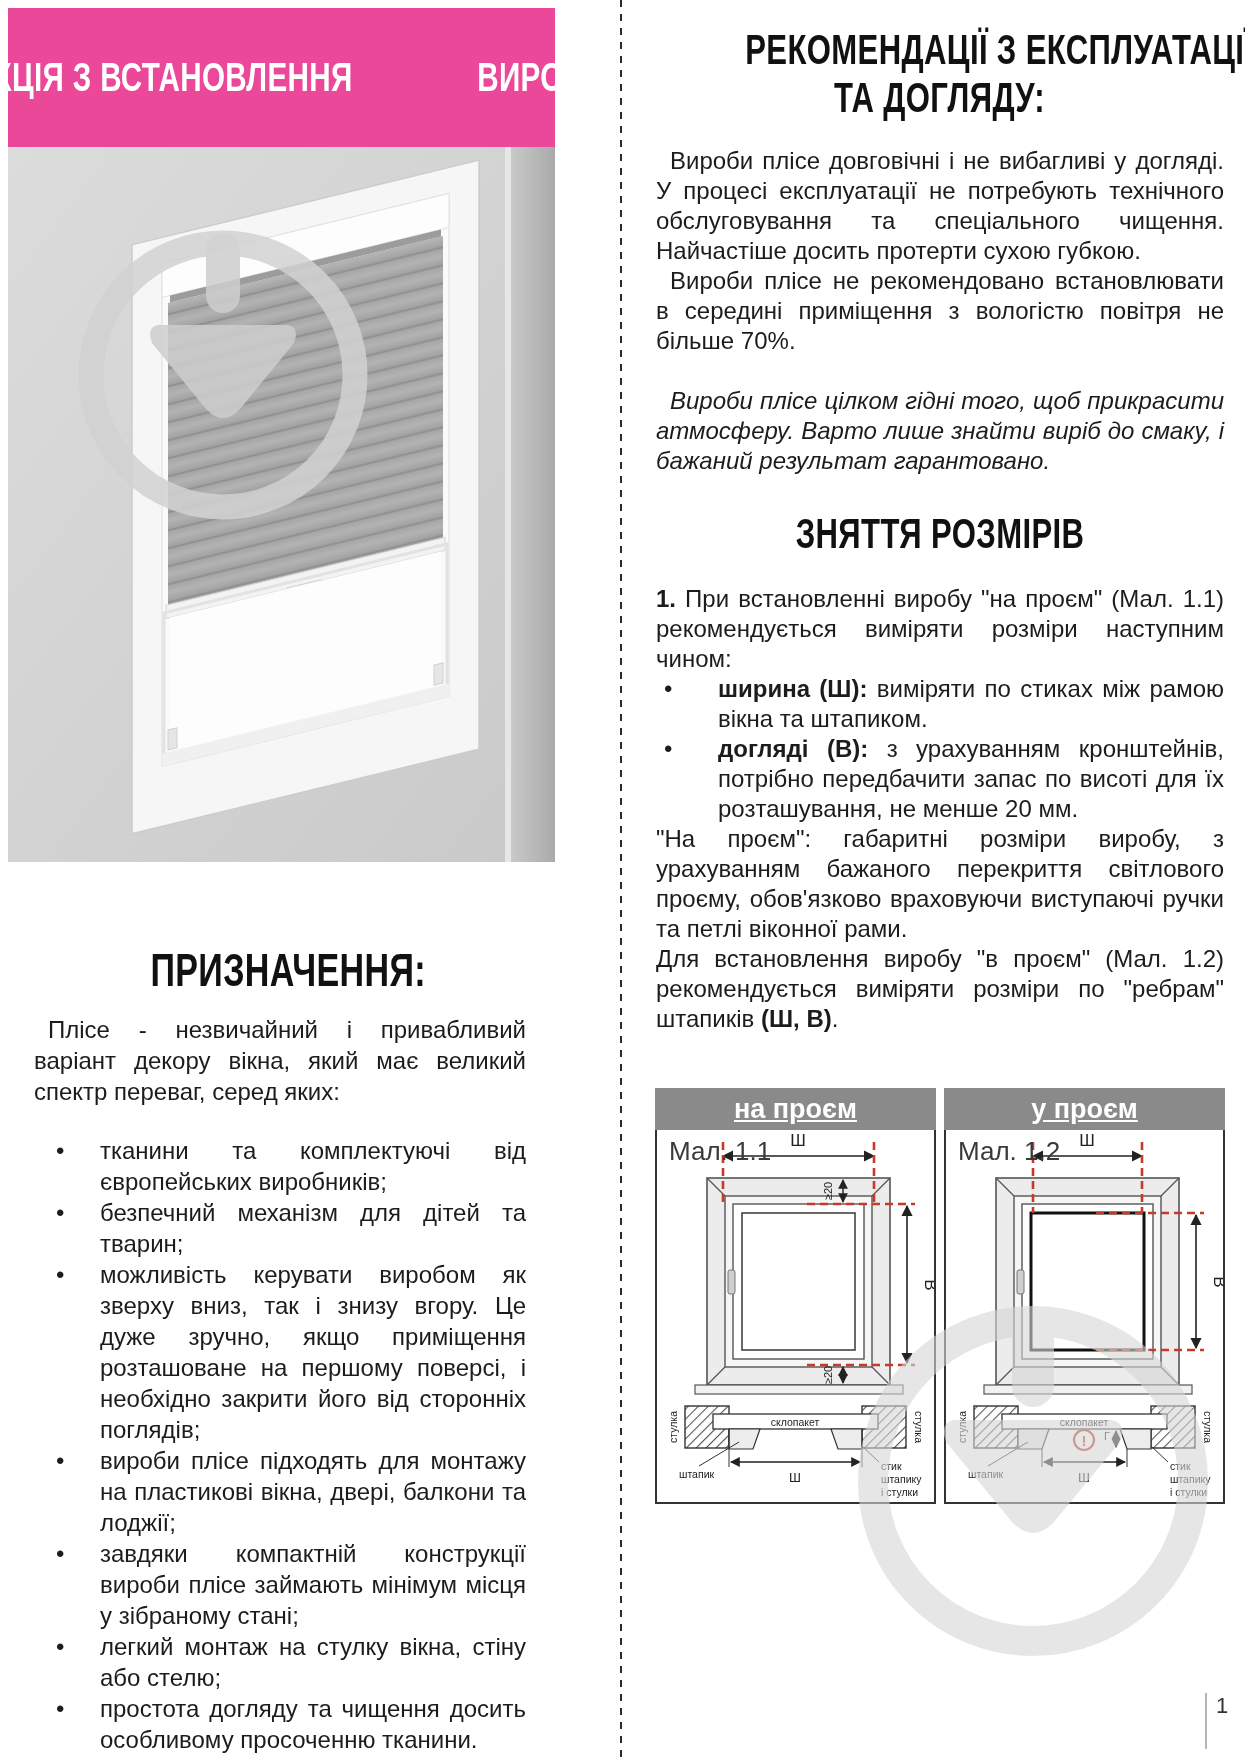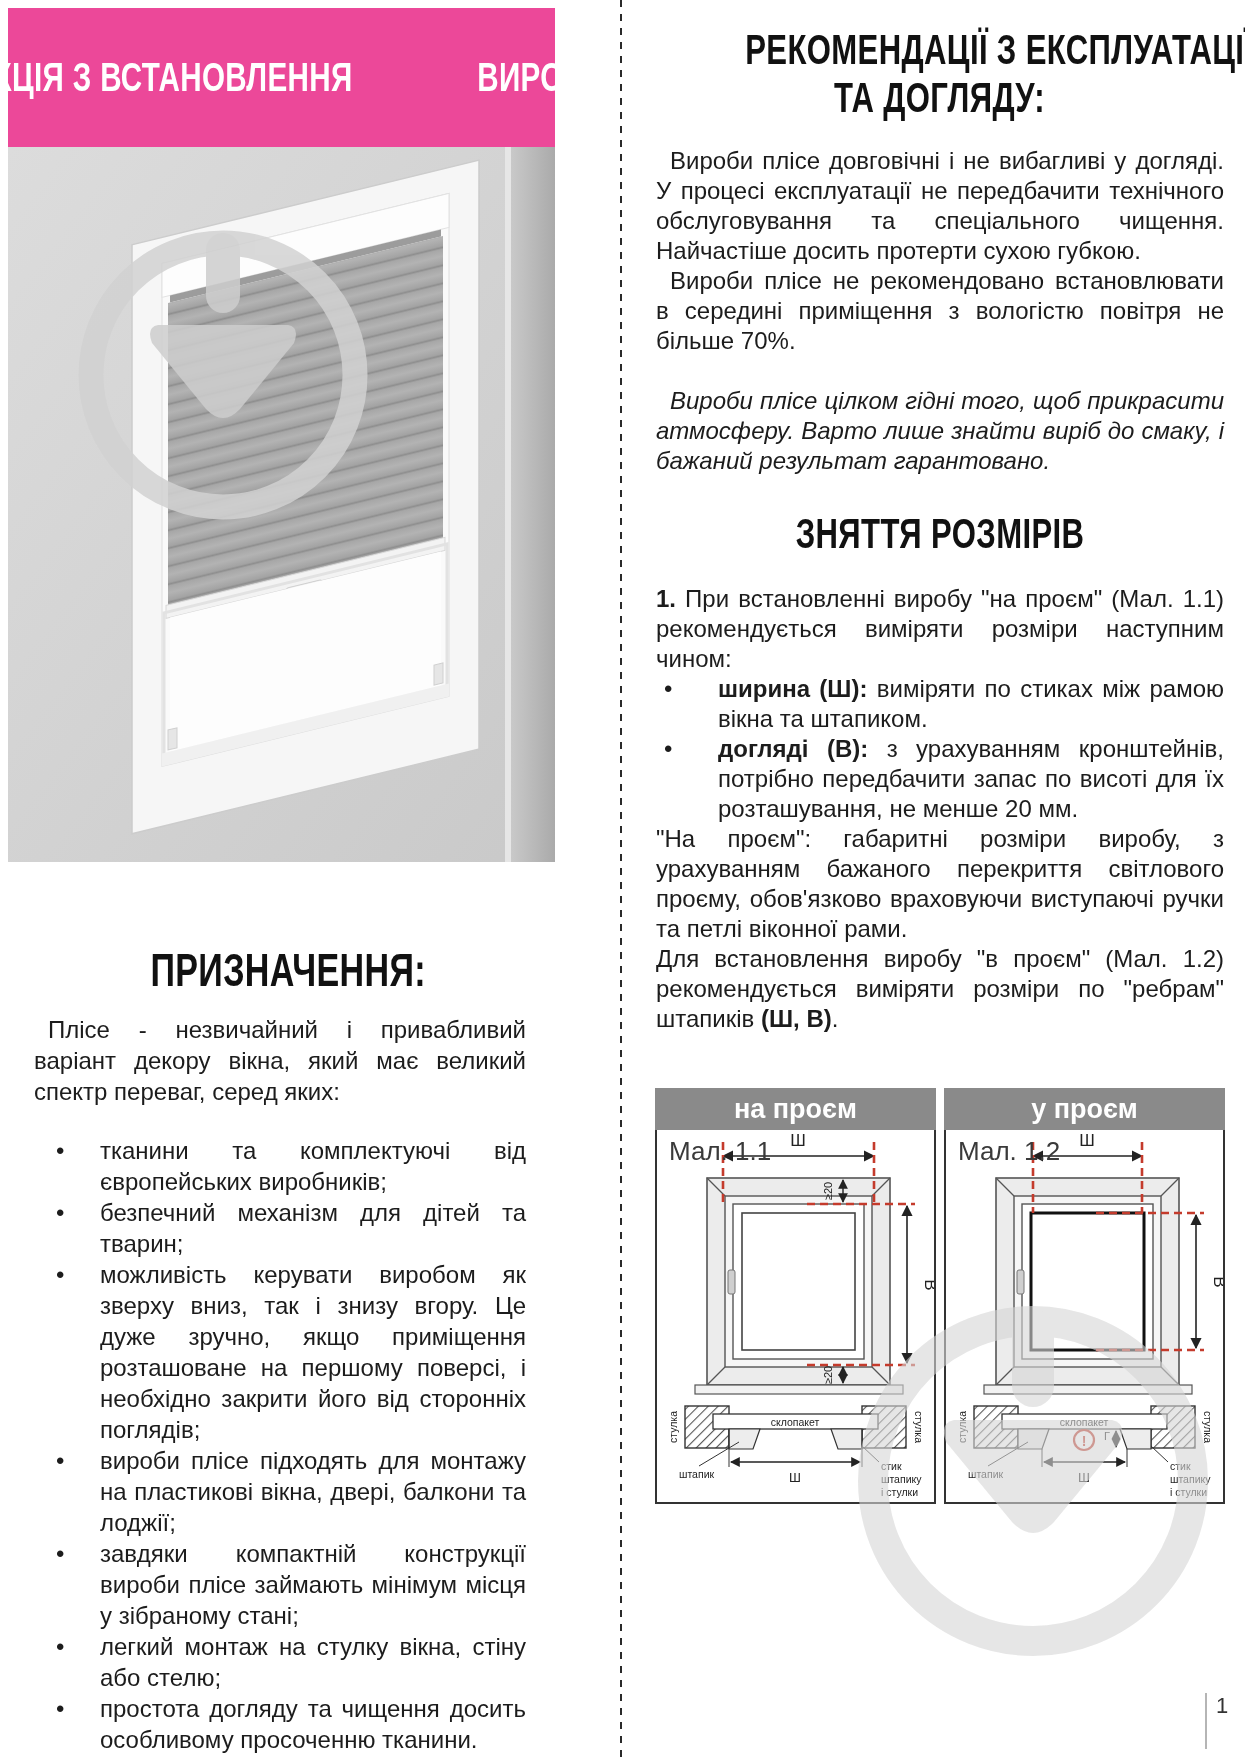--- a/index.html
+++ b/index.html
@@ -30,21 +30,21 @@
   .gap-top{margin-top:30px !important;}
   .measure-title{text-align:center;font-size:42px;line-height:48px;color:#111;
                  margin-top:34px;margin-bottom:26px;}
   .mlist{list-style:none;margin:0;padding:0;}
   .mlist li{position:relative;padding-left:62px;font-size:24px;line-height:30px;text-align:justify;}
   .mlist li::before{content:"\2022";position:absolute;left:8px;top:0;}
   
   .diagrams{position:absolute;left:655px;top:1088px;width:570px;display:flex;gap:8px;z-index:1;}
   .panel{width:281px;}
   .panel-banner{height:42px;background:#8a8a8a;color:#fff;font-size:27px;font-weight:bold;
-                display:flex;align-items:center;justify-content:center;}
+                display:flex;align-items:center;justify-content:center;text-decoration:underline;}
   .panel-body{position:relative;height:372px;border:2px solid #333;border-top:none;background:#fff;}
   .fig-label{position:absolute;left:12px;top:6px;font-size:26px;color:#3a3a3a;z-index:2;}
   .panel-body svg{position:absolute;left:0;top:0;}
   
   .attention{position:absolute;left:656px;top:1528px;width:568px;font-size:24px;line-height:31px;
              text-align:justify;z-index:3;}
   .att-label{display:inline-block;transform:scaleX(.78);transform-origin:0 50%;
              font-weight:bold;letter-spacing:.5px;}
   .watermark-right{position:absolute;left:850px;top:1295px;z-index:2;pointer-events:none;}
   .pagenum{position:absolute;left:1205px;top:1693px;height:56px;border-left:2px solid #b5b5b5;
@@ -122,21 +122,21 @@
     </ul>
   </div>
 
   <div class="divider"></div>
 
   <div class="right-col">
     <div class="rc-title">
       <span class="cond">РЕКОМЕНДАЦІЇ З ЕКСПЛУАТАЦІЇ</span><br>
       <span class="cond">ТА ДОГЛЯДУ:</span>
     </div>
-    <p class="ind">Вироби плісе довговічні і не вибагливі у догляді. У процесі експлуатації не передбачити технічного обслуговування та спеціального чищення. Найчастіше досить протерти сухою губкою.</p>
+    <p class="ind">Вироби плісе довговічні і не вибагливі у догляді. У процесі експлуатації не потребують технічного обслуговування та спеціального чищення. Найчастіше досить протерти сухою губкою.</p>
     <p class="ind">Вироби плісе не рекомендовано встановлювати в середині приміщення з вологістю повітря не більше 70%.</p>
     <p class="ind gap-top" style="font-style:italic">Вироби плісе цілком гідні того, щоб прикрасити атмосферу. Варто лише знайти виріб до смаку, і бажаний результат гарантовано.</p>
 
     <div class="measure-title">
       <span class="cond">ЗНЯТТЯ РОЗМІРІВ</span>
     </div>
 
     <p><b>1.</b><span> При встановленні виробу "на проєм" (Мал. 1.1) рекомендується виміряти розміри наступним чином:</span></p>
     <ul class="mlist">
       <li><b>ширина (Ш): </b><span>виміряти по стиках між рамою вікна та штапиком.</span></li>

